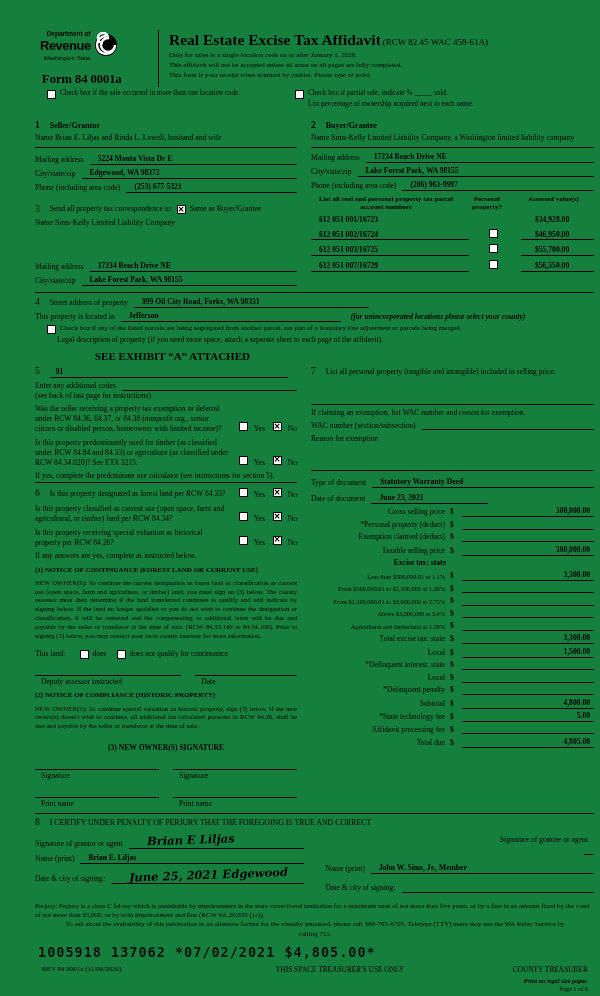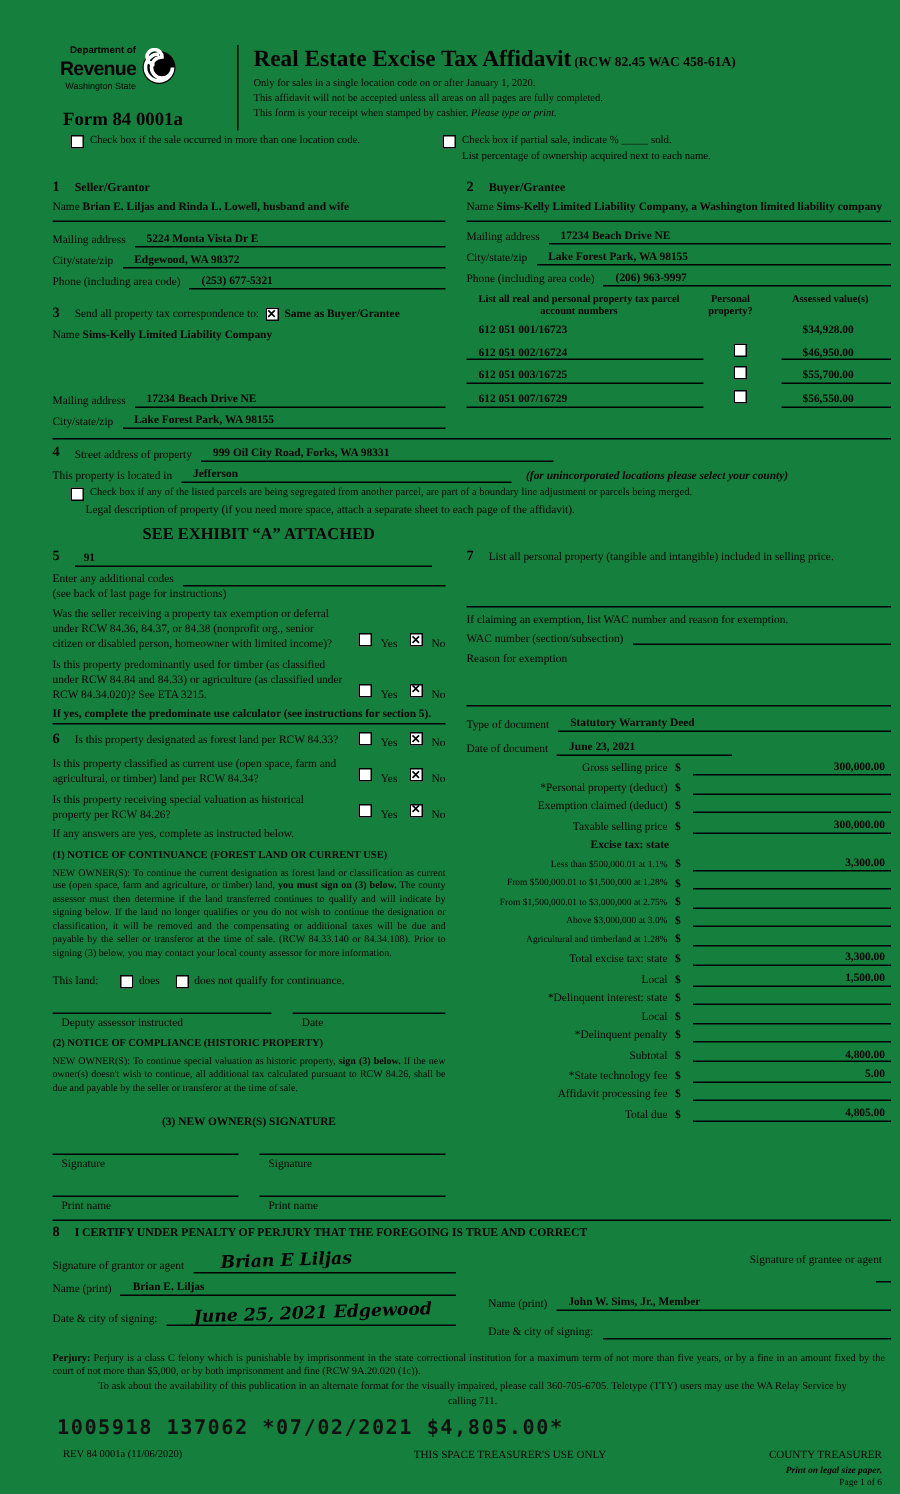--- a/index.html
+++ b/index.html
@@ -1,19 +1,19 @@
 <!DOCTYPE html>
 <html><head>
 <meta charset="utf-8">
 <style>
   html,body{margin:0;padding:0;background:#9a9a9a;}
   .page{width:600px;height:996px;background:#15803d;color:#000;position:relative;
         font-family:"Liberation Serif", serif;font-size:7.6px;line-height:1.3;
         box-sizing:border-box;overflow:hidden;}
-  .b{font-weight:bold;}
+  .b{font-weight:normal;}
   .i{font-style:italic;text-align:right;}
   .bi{font-weight:bold;font-style:italic;}
   
   .header{display:flex;padding:30px 6px 0 40px;}
   .logo-col{width:118px;flex:none;}
   .logo{display:flex;align-items:flex-start;}
   .logo-text{text-align:right;}
   .dept{font-size:6.5px;font-weight:bold;font-family:"Liberation Sans",sans-serif;}
   .rev{font-size:13px;font-weight:bold;font-family:"Liberation Sans",sans-serif;letter-spacing:-0.5px;}
   .wa{font-size:6px;font-family:"Liberation Sans",sans-serif;}

